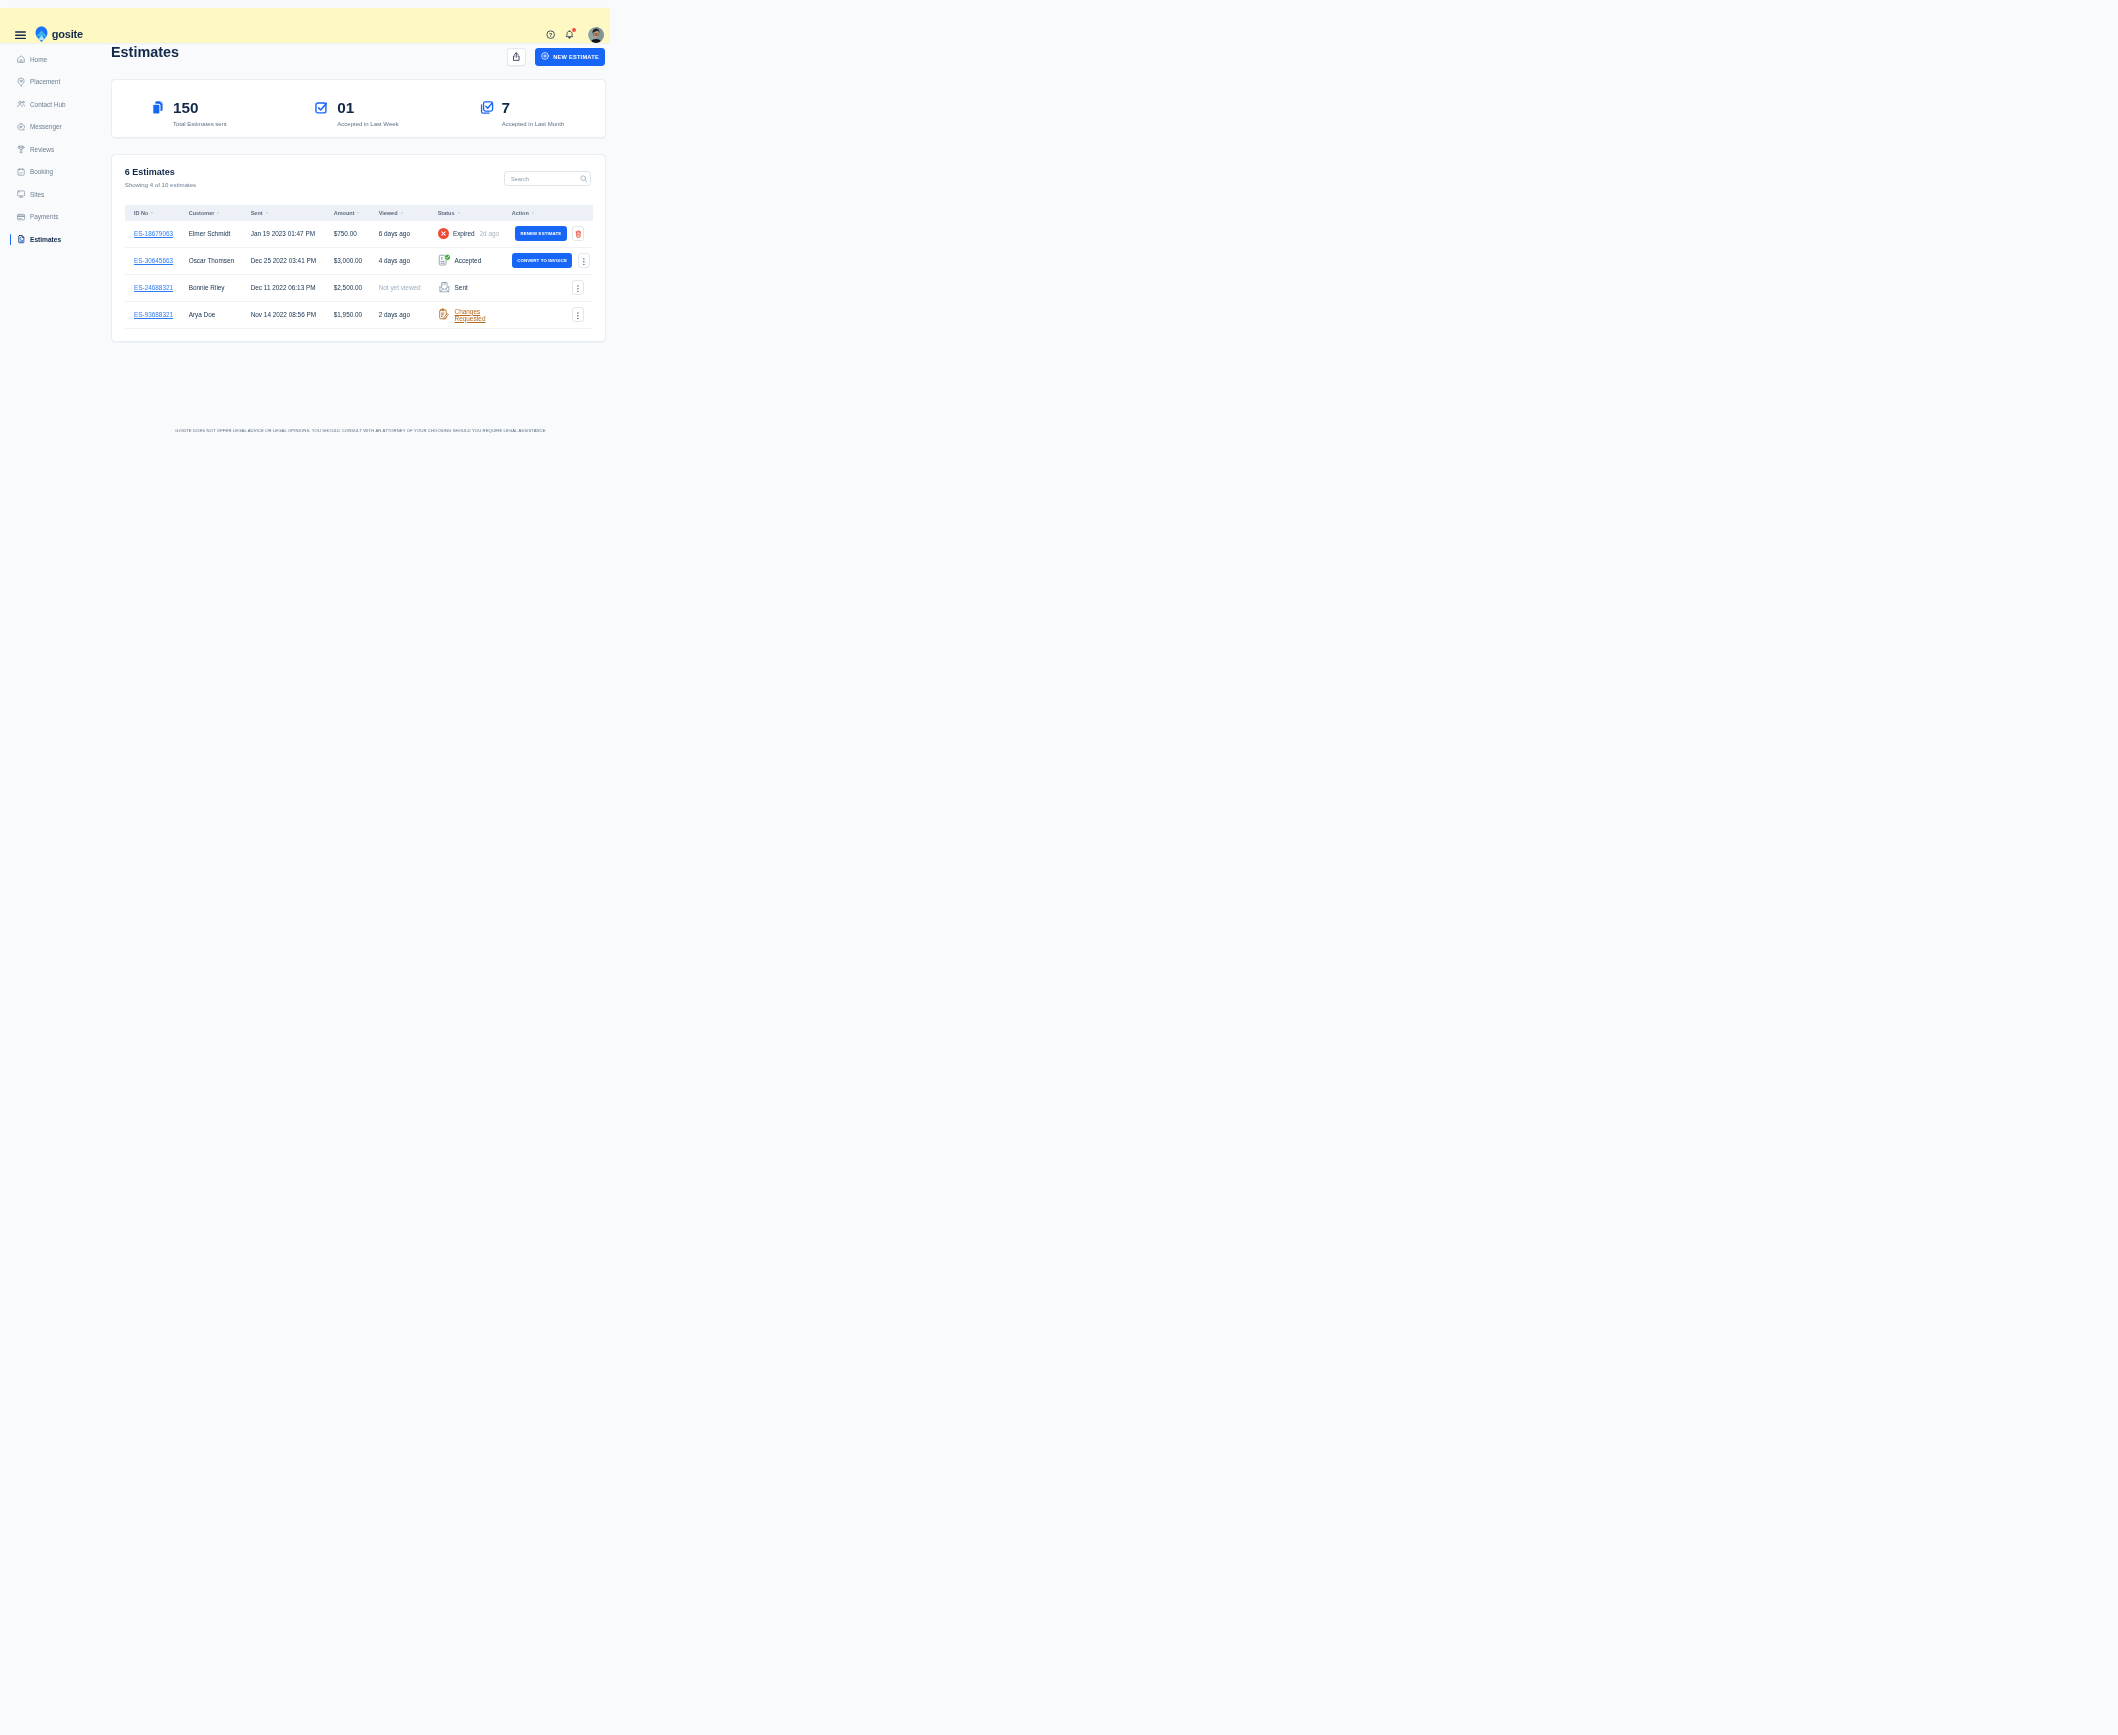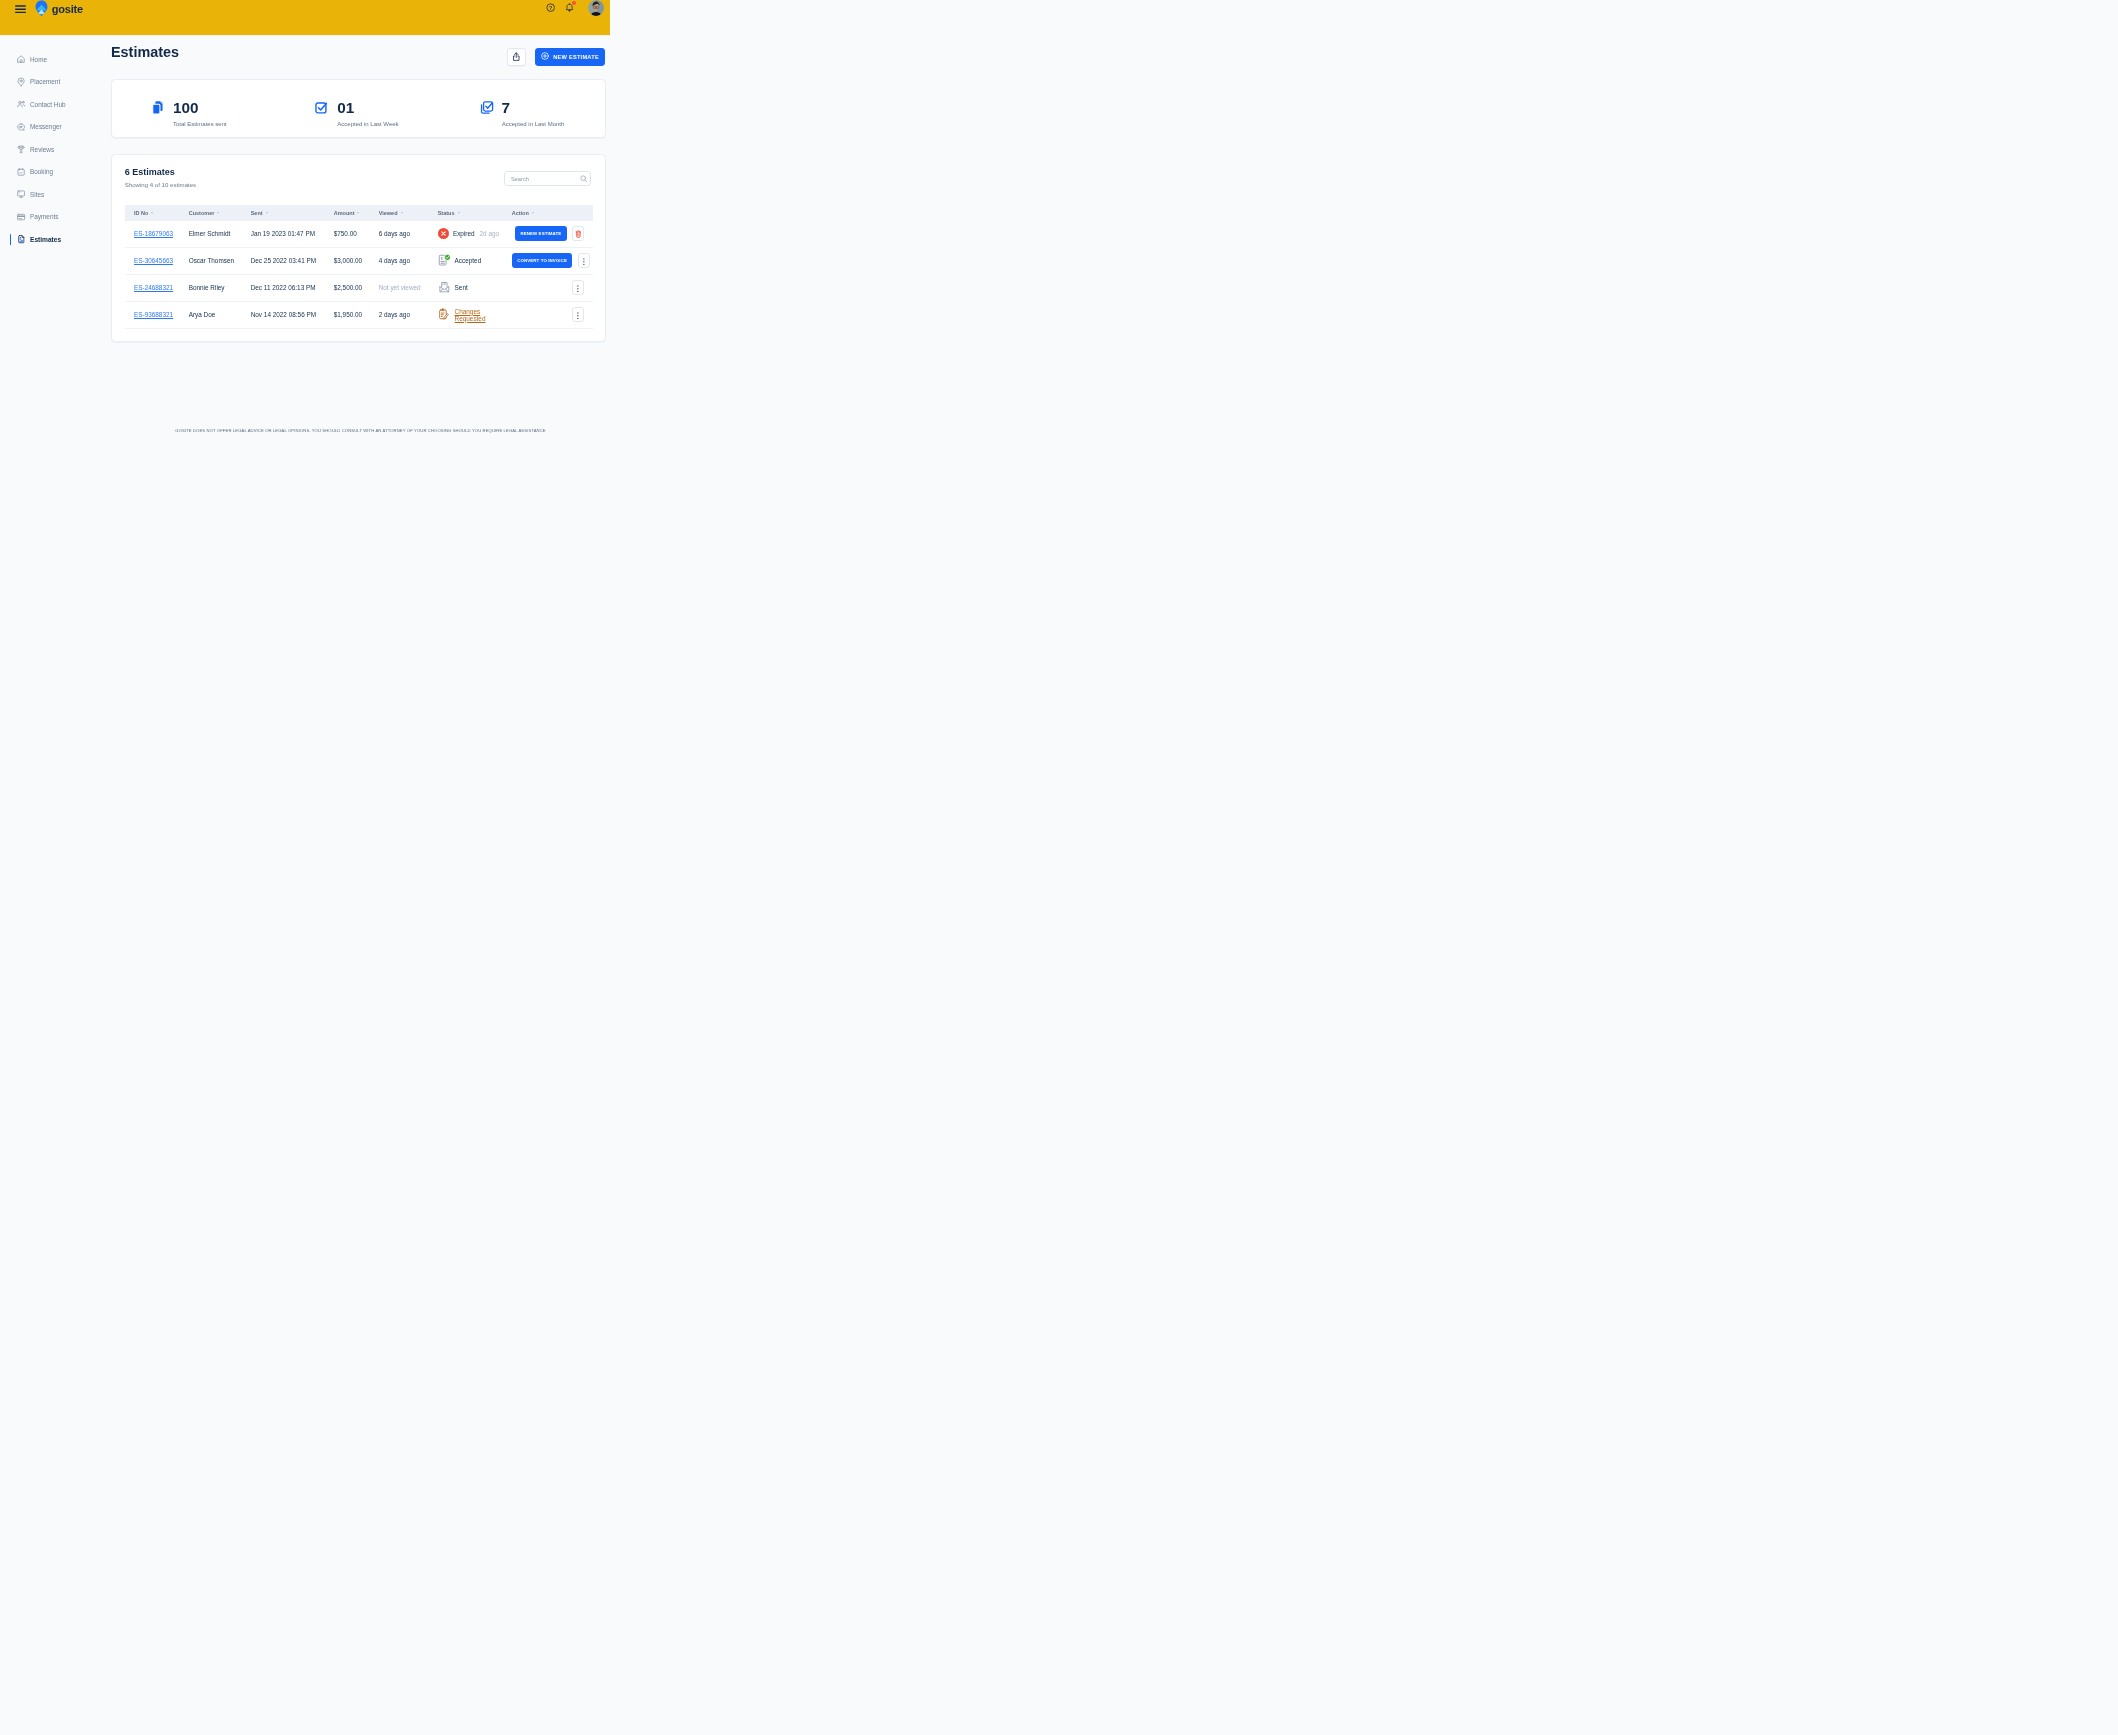--- a/index.html
+++ b/index.html
@@ -8,24 +8,24 @@
     background:#f8fafb;
     font-family:"Liberation Sans", sans-serif;
     color:#15304d;
     overflow:hidden;
     position:relative;
   }
   .app{position:absolute;inset:0;width:610px;height:434px;}
 
   
   .topbar{
-    position:absolute;top:0;left:0;right:0;height:35px;
-    background:#eab308;border-bottom:0.4px solid #eef1f5;
+    position:absolute;top:8px;left:0;right:0;height:35px;
+    background:#fef9c3;border-bottom:0.4px solid #eef1f5;
     box-shadow:0 0.4px 1.3px rgba(20,41,75,.04);
-    display:flex;align-items:flex-start;z-index:5;
+    display:flex;align-items:flex-end;z-index:5;
   }
   .hamburger{margin-left:12px;width:17px;height:17px;border:none;background:none;cursor:pointer;display:flex;align-items:center;justify-content:center;padding:0;}
   .brand{display:flex;align-items:center;gap:3.8px;margin-left:6px;}
   .brand-name{font-size:11px;font-weight:700;color:#14294b;letter-spacing:-0.2px;}
   .top-right{margin-left:auto;display:flex;align-items:center;margin-right:6.4px;}
   .icon-ghost{position:relative;border:none;background:none;cursor:pointer;padding:0;width:12.7px;height:12.7px;display:flex;align-items:center;justify-content:center;}
   .icon-ghost + .icon-ghost{margin-left:6px;}
   .notif-dot{position:absolute;top:-0.8px;right:-0.4px;width:3.8px;height:3.8px;border-radius:50%;background:#f5503e;}
   .avatar{width:16px;height:16px;border-radius:50%;overflow:hidden;margin-left:12px;cursor:pointer;flex:none;}
 
@@ -309,21 +309,21 @@
 
       <div class="stat">
         <div class="stat-top">
           <span>
             <svg width="15.3" height="15.3" viewBox="0 0 36 36">
               <rect x="12.6" y="3" width="17" height="23" rx="3" fill="#1766f6"></rect>
               <polygon points="29.6,3 29.6,9.4 23.2,3" fill="#fff"></polygon>
               <rect x="6.4" y="10" width="17" height="23" rx="3" fill="#1766f6" stroke="#ffffff" stroke-width="2.6"></rect>
             </svg>
           </span>
-          <span class="stat-value">100</span>
+          <span class="stat-value">150</span>
         </div>
         <div class="stat-label">Total Estimates sent</div>
       </div>
 
       <div class="stat">
         <div class="stat-top">
           <span>
             <svg width="15.3" height="15.3" viewBox="0 0 36 36" fill="none">
               <rect x="4.6" y="7" width="23.4" height="23.4" rx="4.5" fill="#fff" stroke="#1766f6" stroke-width="3.3"></rect>
               <path d="M10.6 18.2l5 5.2L29 8" stroke="#1766f6" stroke-width="3.7" stroke-linecap="round" stroke-linejoin="round"></path>

